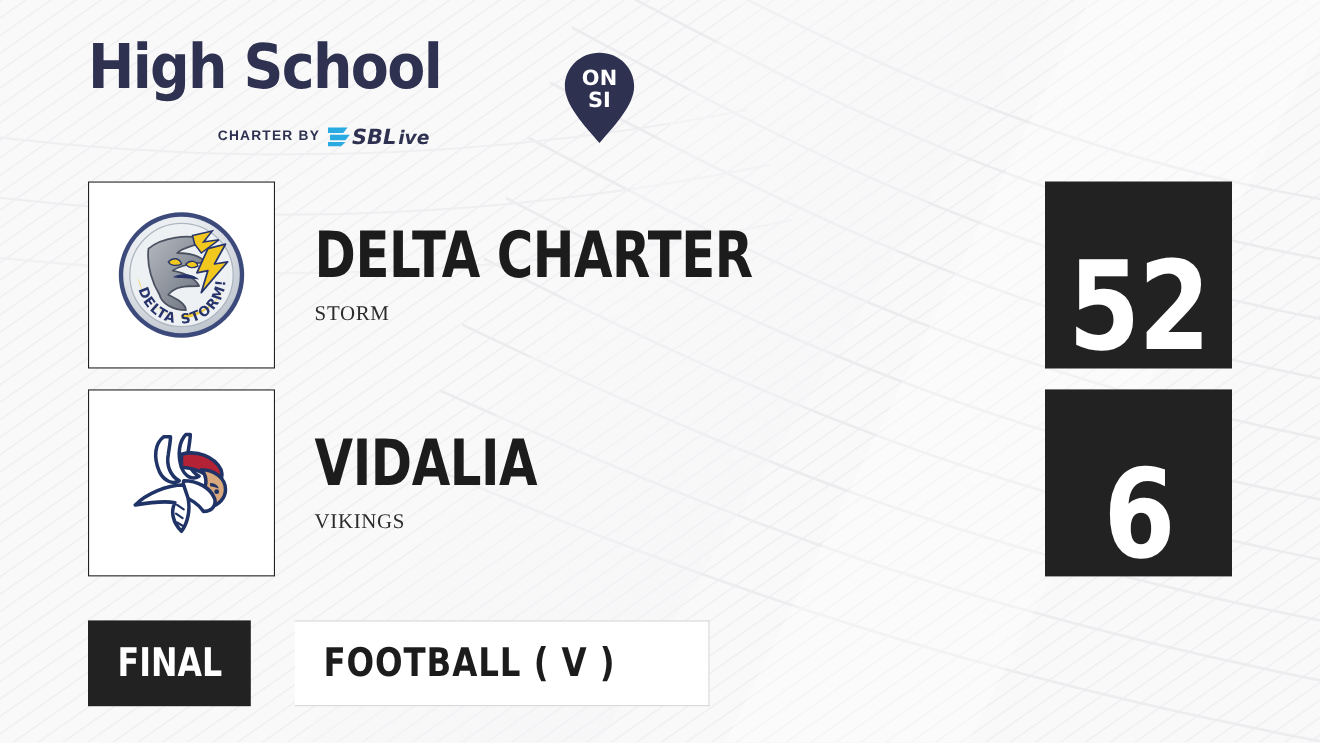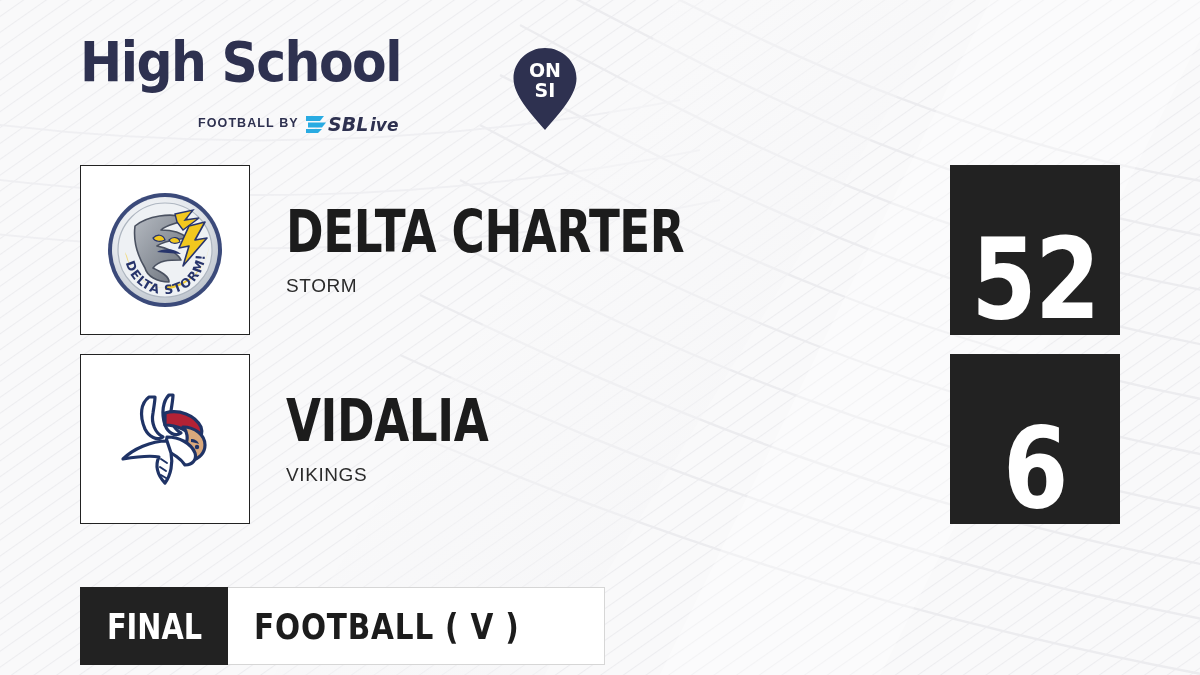--- a/index.html
+++ b/index.html
@@ -64,21 +64,21 @@
     font-size:58px;
     line-height:58px;
     letter-spacing:-0.5px;
     color:#1c1c1c;
     transform:scaleX(0.78);
     transform-origin:left center;
     white-space:nowrap;
   }
   .team-mascot {
     margin-top:14px;
-    font-family:Liberation Sans, sans-serif;
+    font-family:Liberation Serif, serif;
     font-size:19px;
     letter-spacing:0.6px;
     color:#2b2b2b;
     white-space:nowrap;
   }
 
   .score-box {
     position:absolute; left:950px; top:0;
     width:170px; height:170px;
     background:#222222;
@@ -89,21 +89,21 @@
     font-weight:bold;
     font-size:112px;
     line-height:112px;
     color:#ffffff;
     letter-spacing:-2px;
     transform:scaleX(0.84);
     transform-origin:center center;
   }
 
   
-  #status-bar { position:absolute; left:80px; top:587px; height:57px; display:flex; }
+  #status-bar { position:absolute; left:80px; top:564px; height:57px; display:flex;gap:40px; }
   #status-state {
     width:148px; height:78px; background:#222222;
     display:flex; align-items:center; justify-content:center;
   }
   #status-state-label {
     font-family:"DejaVu Sans", sans-serif;
     font-weight:bold; font-size:36px; color:#ffffff;
     letter-spacing:0px; transform:scaleX(0.80); transform-origin:center center;
     white-space:nowrap;
   }
@@ -164,21 +164,21 @@
 
     <div id="brand-pin">
       <svg viewBox="0 0 66 84" xmlns="http://www.w3.org/2000/svg">
         <path d="M33 1 C15.5 1 1.5 14.5 1.5 31.5 C1.5 48 18 66 33 83 C48 66 64.5 48 64.5 31.5 C64.5 14.5 50.5 1 33 1 Z" fill="#2e3150"></path>
         <text x="33" y="30" text-anchor="middle" font-family="DejaVu Sans, sans-serif" font-size="19" font-weight="bold" fill="#ffffff">ON</text>
         <text x="33" y="50" text-anchor="middle" font-family="DejaVu Sans, sans-serif" font-size="19" font-weight="bold" fill="#ffffff">SI</text>
       </svg>
     </div>
 
     <div id="powered-row">
-      <span id="powered-label">FOOTBALL BY</span>
+      <span id="powered-label">CHARTER BY</span>
       <svg id="sblive-mark" width="112" height="22" viewBox="0 0 112 22" xmlns="http://www.w3.org/2000/svg">
         <g fill="#29abe2">
           <polygon points="0,4 18,4 14,9 0,9"></polygon>
           <polygon points="2,10.5 20,10.5 16,15.5 2,15.5"></polygon>
           <polygon points="0,17 16,17 12,21 0,21"></polygon>
         </g>
         <g fill="#2e3150" font-family="DejaVu Sans, sans-serif" font-weight="bold">
           <text x="22" y="19" font-size="19" font-style="italic">SBL</text>
           <text x="64" y="19" font-size="17" font-style="italic">ive</text>
         </g>

